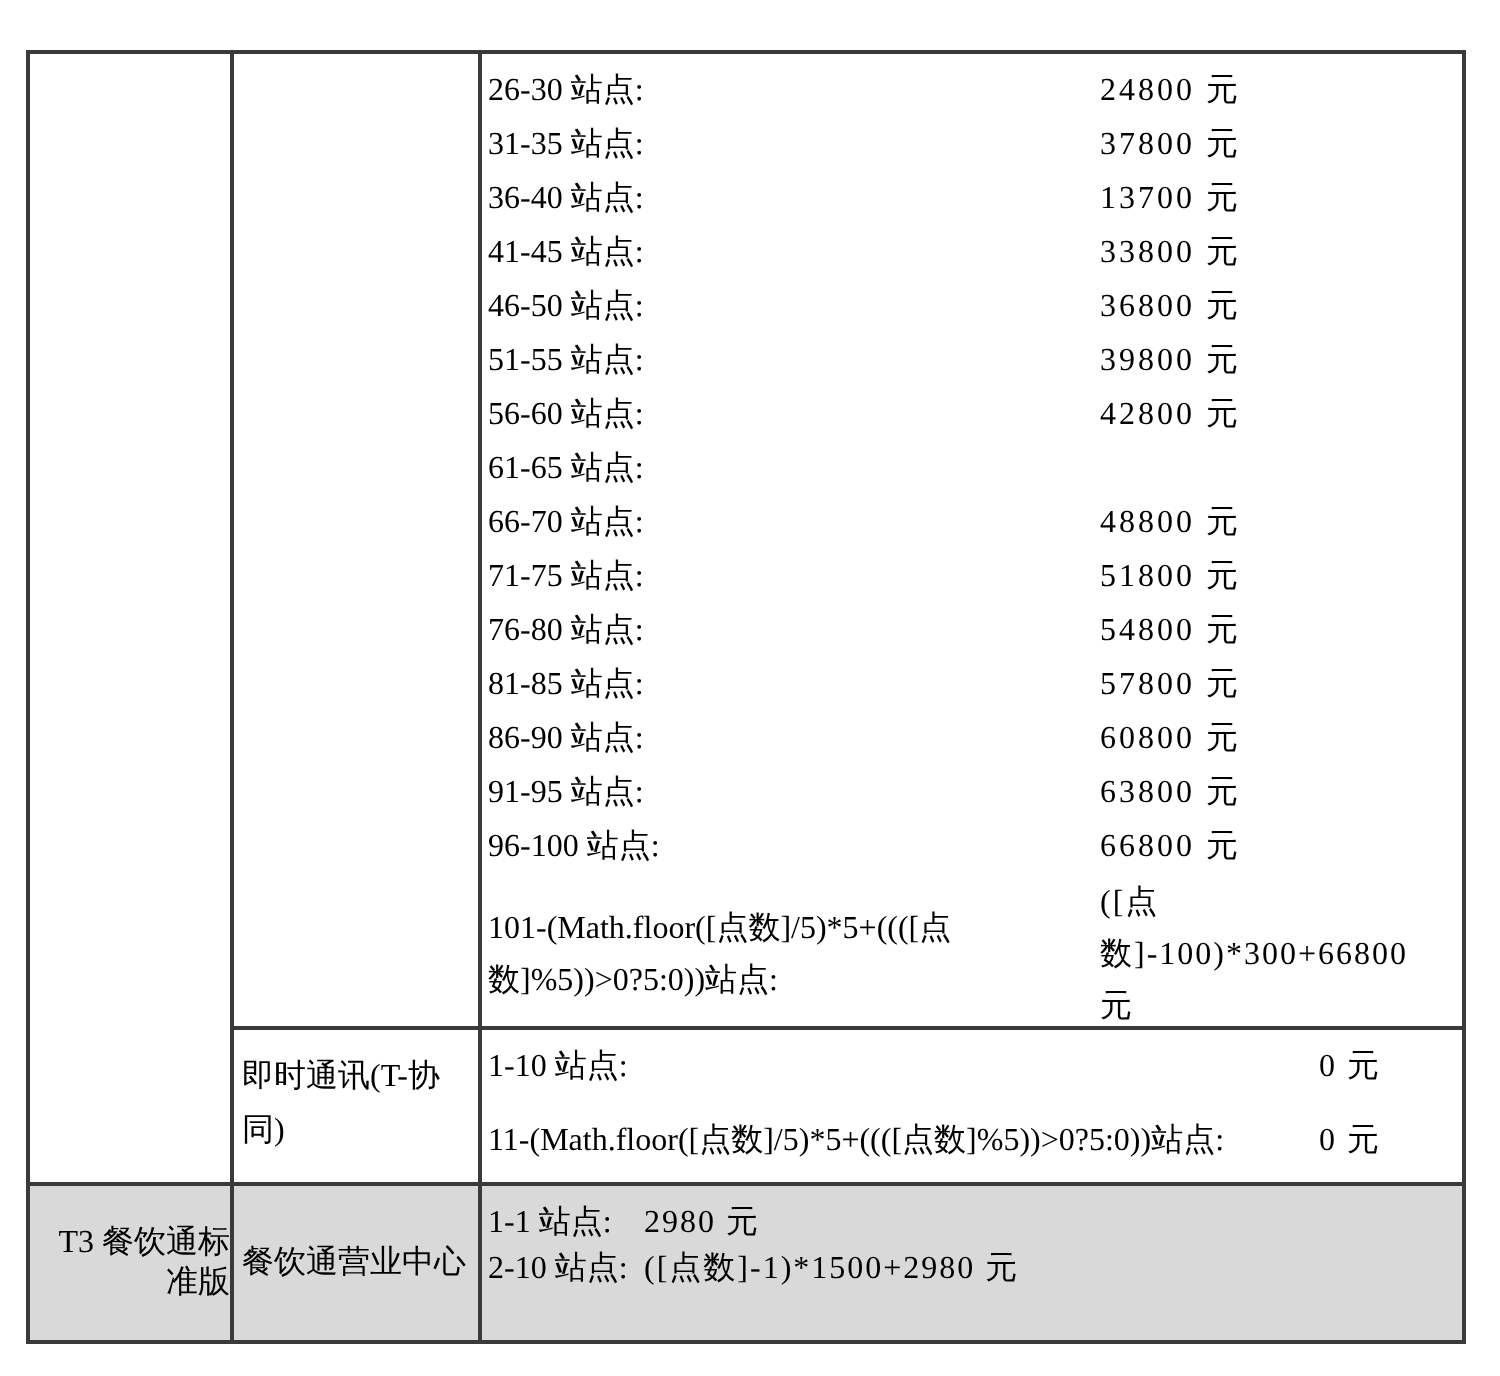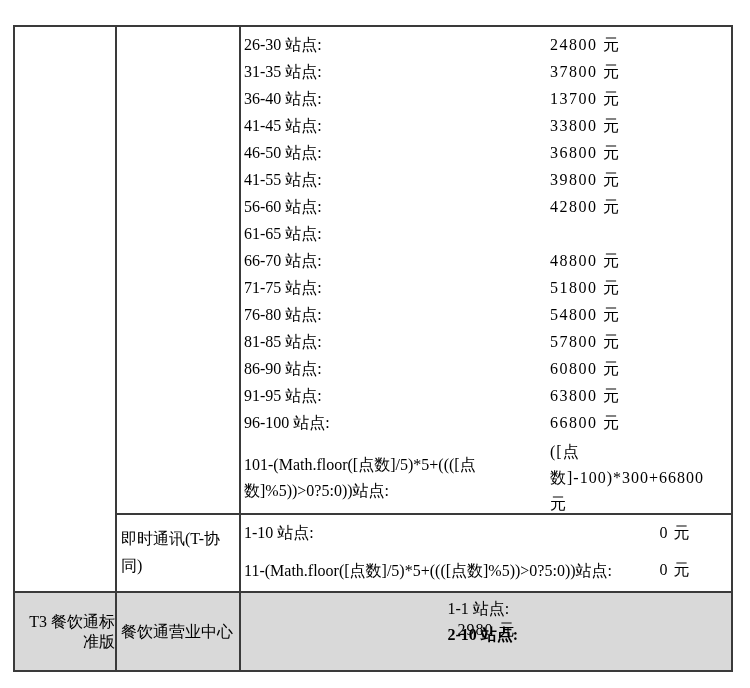--- a/index.html
+++ b/index.html
@@ -36,24 +36,24 @@
   .tier-formula { height:auto; min-height:78px; margin-top:2px; }
   .tier-formula .t-label { line-height:26px; overflow-wrap:break-word; }
   .t-price-wrap { flex:none; width:168px; line-height:26px; letter-spacing:1px; overflow-wrap:break-word; }
 
   .im-tier { height:27px; }
   .im-tier .t-label-im { flex:1 1 auto; }
   .im-tier .t-price-im { flex:none; width:108px; text-align:center; letter-spacing:1px; }
   .im-tier2 { height:auto; min-height:46px; align-items:center; }
   .im-tier2 .t-label-im { line-height:25px; overflow-wrap:break-word; }
 
-  .t3-tier { height:25px;flex-direction:column; }
+  .t3-tier { height:25px; }
   .t3-tier .t3-label { flex:none; width:78px; }
   .t3-tier .t3-price { flex:1 1 auto; letter-spacing:1px; }
-  .t3-tier2 { height:auto; min-height:46px; align-items:center;font-weight:bold; }
+  .t3-tier2 { height:auto; min-height:46px; align-items:flex-start; }
   .t3-tier2 .t3-label { line-height:22px; overflow-wrap:break-word; }
 </style>
 </head>
 <body>
 
 <div class="pricing-table">
 
   <div class="cell c-col1-main br bb"></div>
 
   <div class="cell c-col2-main br bb"></div>
@@ -73,21 +73,21 @@
     </div>
     <div class="tier">
       <span class="t-label">41-45 站点:</span>
       <span class="t-price">33800 元</span>
     </div>
     <div class="tier">
       <span class="t-label">46-50 站点:</span>
       <span class="t-price">36800 元</span>
     </div>
     <div class="tier">
-      <span class="t-label">41-55 站点:</span>
+      <span class="t-label">51-55 站点:</span>
       <span class="t-price">39800 元</span>
     </div>
     <div class="tier">
       <span class="t-label">56-60 站点:</span>
       <span class="t-price">42800 元</span>
     </div>
     <div class="tier">
       <span class="t-label">61-65 站点:</span>
     </div>
     <div class="tier">
@@ -144,16 +144,17 @@
   <div class="cell c-col2-t3 br gray">
     <span>餐饮通营业中心</span>
   </div>
   <div class="cell c-col3-t3 gray">
     <div class="tier t3-tier">
       <span class="t3-label">1-1 站点:</span>
       <span class="t3-price">2980 元</span>
     </div>
     <div class="tier t3-tier t3-tier2">
       <span class="t3-label">2-10 站点:</span>
+      <span class="t3-price">([点数]-1)*1500+2980 元</span>
     </div>
   </div>
 
 </div>
 
 </body></html>

